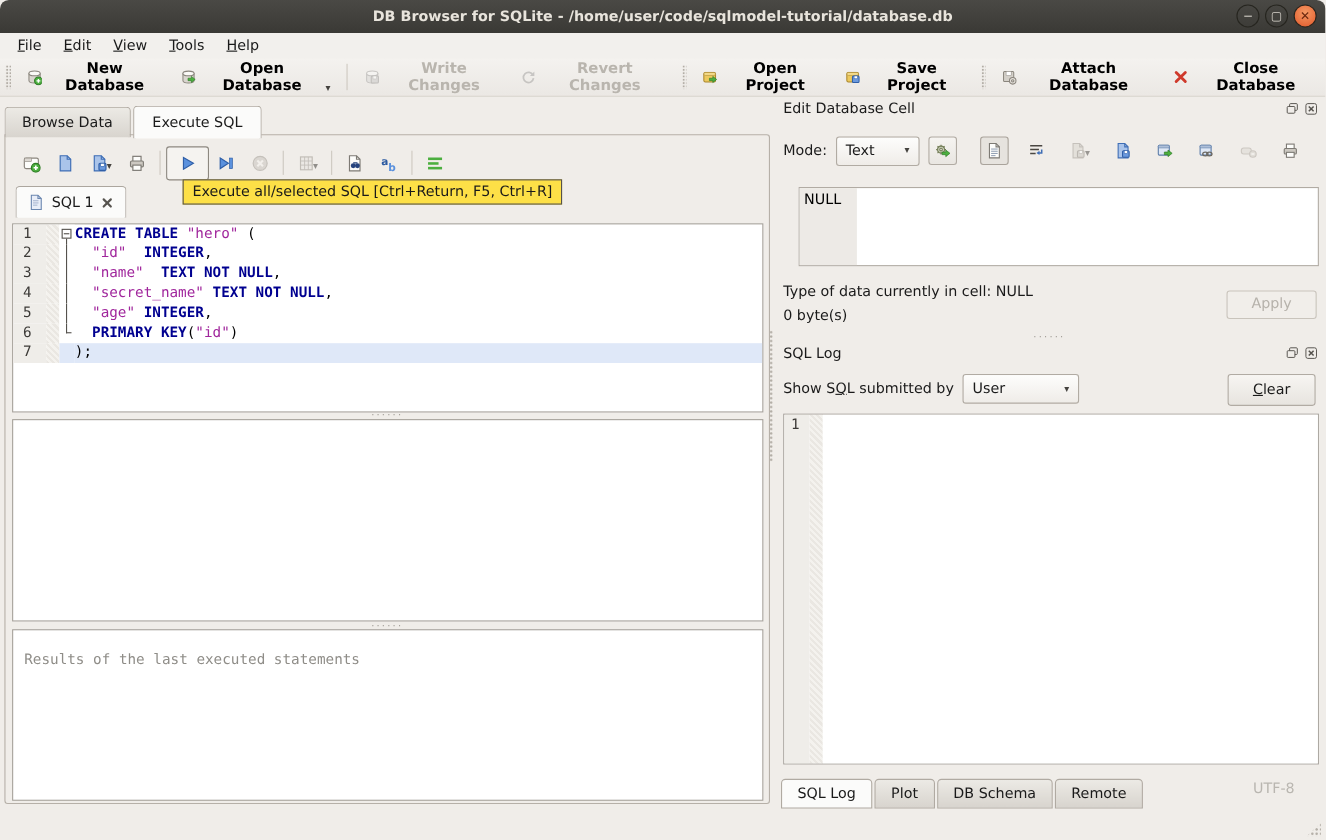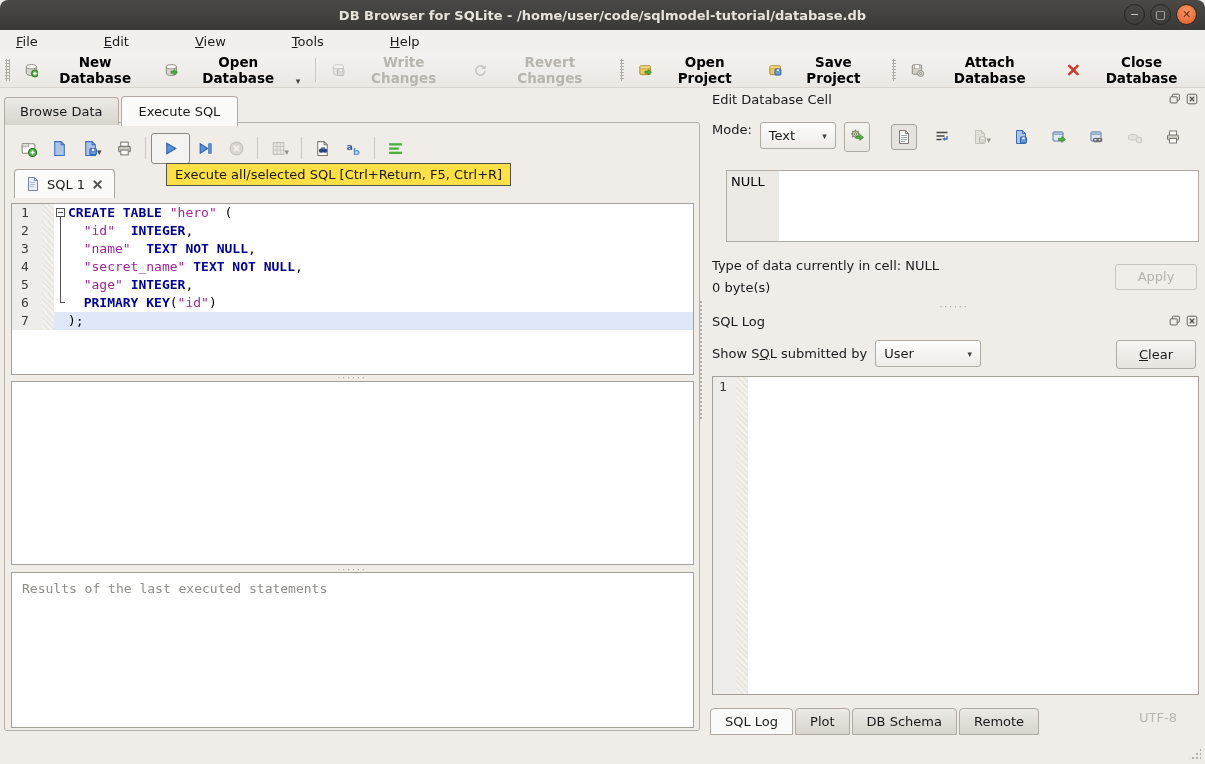--- a/index.html
+++ b/index.html
@@ -14,21 +14,21 @@
     background:linear-gradient(#4a4945,#3a3935); border-radius:8px 8px 0 0;
     display:flex; align-items:center; justify-content:center; }
   .title-text { color:#e8e4dc; font-weight:bold; font-size:13px; }
   .win-controls { position:absolute; right:8px; top:4px; display:flex; gap:5px; }
   .win-btn { width:21px; height:21px; border-radius:50%; border:1px solid #26251f;
     background:radial-gradient(circle at 50% 35%, #6e6d68, #4948440 60%), #4e4d49;
     color:#d8d4cc; font-size:11px; line-height:19px; text-align:center; }
   .win-btn.close { background:radial-gradient(circle at 50% 35%, #f59a64, #e2582a), #e2582a; color:#6e2a10; }
   
   .menubar { position:absolute; left:0; top:30px; width:1205px; height:23px;
-    background:#f2f0ed; display:flex; align-items:center; padding-left:6px;gap:46px; }
+    background:#f2f0ed; display:flex; align-items:center; padding-left:6px; }
   .menu-item { display:inline-block; padding:3px 10px; }
   .mn::first-letter { text-decoration:underline; }
   
   .toolbar { position:absolute; left:0; top:53px; width:1205px; height:35px;
     background:linear-gradient(#f4f2ef,#ebe8e4); border-bottom:1px solid #d9d5ce;
     display:flex; align-items:center; }
   .tb-handle { width:5px; height:22px; margin:0 5px;
     background-image:radial-gradient(#b2ada5 1px, transparent 1.2px); background-size:3px 3px; }
   .tb-sep { width:1px; height:24px; background:#cdc8c0; margin:0 6px; }
   .tb-btn { display:flex; align-items:center; gap:6px; padding:5px 9px; border-radius:3px; }
@@ -75,31 +75,31 @@
   .fold-box { position:absolute; left:2px; top:4px; width:9px; height:9px;
     border:1px solid #55524d; background:#fff; }
   .fold-box::after { content:""; position:absolute; left:1px; top:3px; width:5px; height:1px; background:#55524d; }
   .fold-v { position:absolute; left:6px; top:0; width:1px; height:18px; background:#55524d; }
   .fold-v.from-box { top:13px; height:5px; }
   .fold-end-mark { position:absolute; left:6px; top:0; width:5px; height:9px;
     border-left:1px solid #55524d; border-bottom:1px solid #55524d; }
   
   .pane { position:absolute; left:6px; background:#fff; border:1px solid #a5a099; }
   .pane2 { top:258px; width:683px; height:184px; }
-  .pane3 { top:449px; width:683px; height:156px; padding:8px 10px;
+  .pane3 { top:449px; width:683px; height:156px; padding:20px 10px;
     font-family:"DejaVu Sans Mono","Liberation Mono",monospace; font-size:13px; color:#8f8d88; }
   .hsplit-dots { position:absolute; left:0; width:100%; text-align:center;
     color:#a19d96; font-size:9px; letter-spacing:2px; line-height:6px; }
   
   .dock { position:absolute; left:703px; top:88px; width:502px; height:647px; }
   .dock-title { position:absolute; left:9px; font-size:13px; color:#1a1a1a; }
   .panel-btns { position:absolute; right:6px; display:flex; gap:3px; }
   .panel-btn { width:14px; height:14px; display:inline-flex; }
   .mode-row { position:absolute; left:9px; top:34px; width:486px; height:30px;
-    display:flex; gap:8px; }
+    display:flex; align-items:center; gap:8px; }
   .sel { display:inline-flex; align-items:center; justify-content:space-between;
     background:linear-gradient(#fdfdfc,#efece8); border:1px solid #b1aba3; border-radius:3px;
     padding:3px 8px; height:27px; }
   .sel .arrow { font-size:9px; color:#44423e; margin-left:10px; }
   .gear-btn { border:1px solid #b1aba3; border-radius:3px; padding:4px;
     background:linear-gradient(#f6f4f1,#e9e6e1); display:inline-flex; }
   .cell-icons { margin-left:auto; display:flex; align-items:center; gap:12px; padding-right:12px; }
   .cell-icon-btn { padding:4px; display:inline-flex; border:1px solid transparent; border-radius:3px; }
   .cell-icon-btn.pressed { border:1px solid #a9a39b; background:#e6e3de; }
   .cell-icon-btn.disabled { opacity:.5; }

